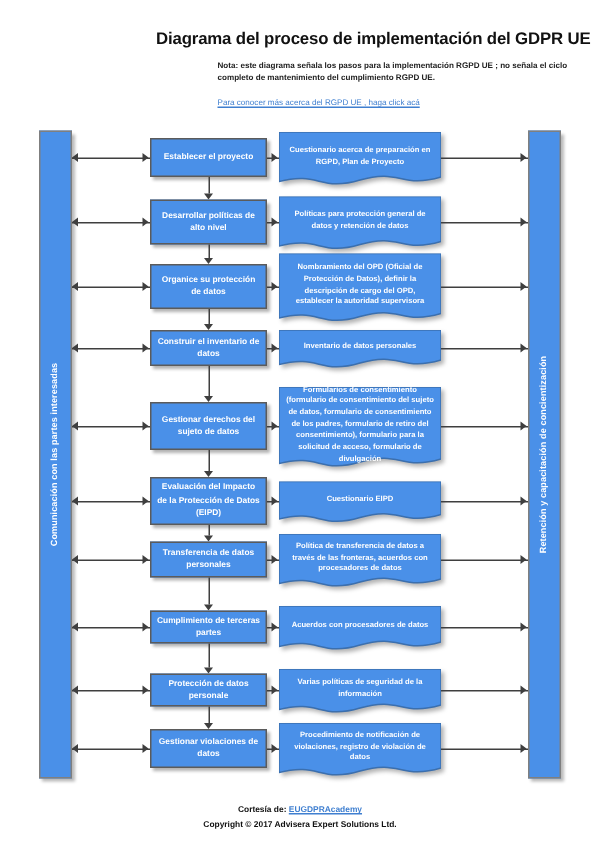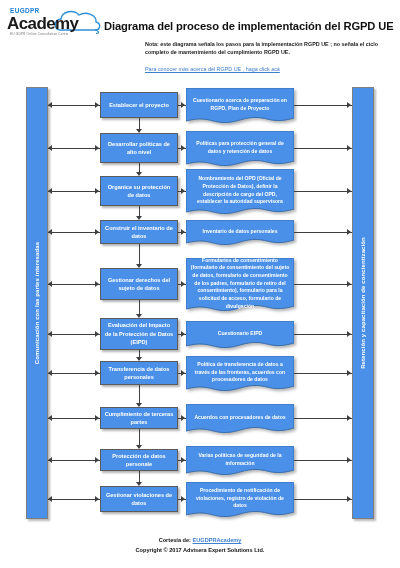--- a/index.html
+++ b/index.html
@@ -106,31 +106,22 @@
     position:absolute;left:0;top:536px;width:400px;
     text-align:center;font-size:5.6px;font-weight:bold;color:#111;
     line-height:1.7;
   }
   .footer a{color:#3f7fd0;text-decoration:underline;}
 </style>
 </head>
 <body>
 
 <div class="header">
-  <div class="logo">
-    <svg class="logo-cloud" viewBox="0 0 50 26">
-      <path d="M8 22 C2 22 1 12 9 11 C10 3 22 1 27 7 C34 3 45 7 44 14 C49 15 49 22 43 22 Z" fill="none" stroke="#2f8ed6" stroke-width="1.4"></path>
-      <path d="M43 22 C47 23 48 25 44 25.5" fill="none" stroke="#2f8ed6" stroke-width="1.2"></path>
-    </svg>
-    <div class="logo-eugdpr">EUGDPR</div>
-    <div class="logo-academy">Academy</div>
-    <div class="logo-sub">EU GDPR Online Consultation Center</div>
-  </div>
-
-  <div class="title">Diagrama del proceso de implementación del RGPD UE</div>
+
+  <div class="title">Diagrama del proceso de implementación del GDPR UE</div>
   <div class="note">Nota: este diagrama señala los pasos para la implementación RGPD UE ; no señala el ciclo completo de mantenimiento del cumplimiento RGPD UE.</div>
   <div class="link-top">Para conocer más acerca del RGPD UE , haga click acá</div>
 </div>
 
 <div class="canvas">
 
   <div class="sidebar left">
     <span class="sidebar-label">Comunicación con las partes interesadas</span>
   </div>
   <div class="sidebar right">

